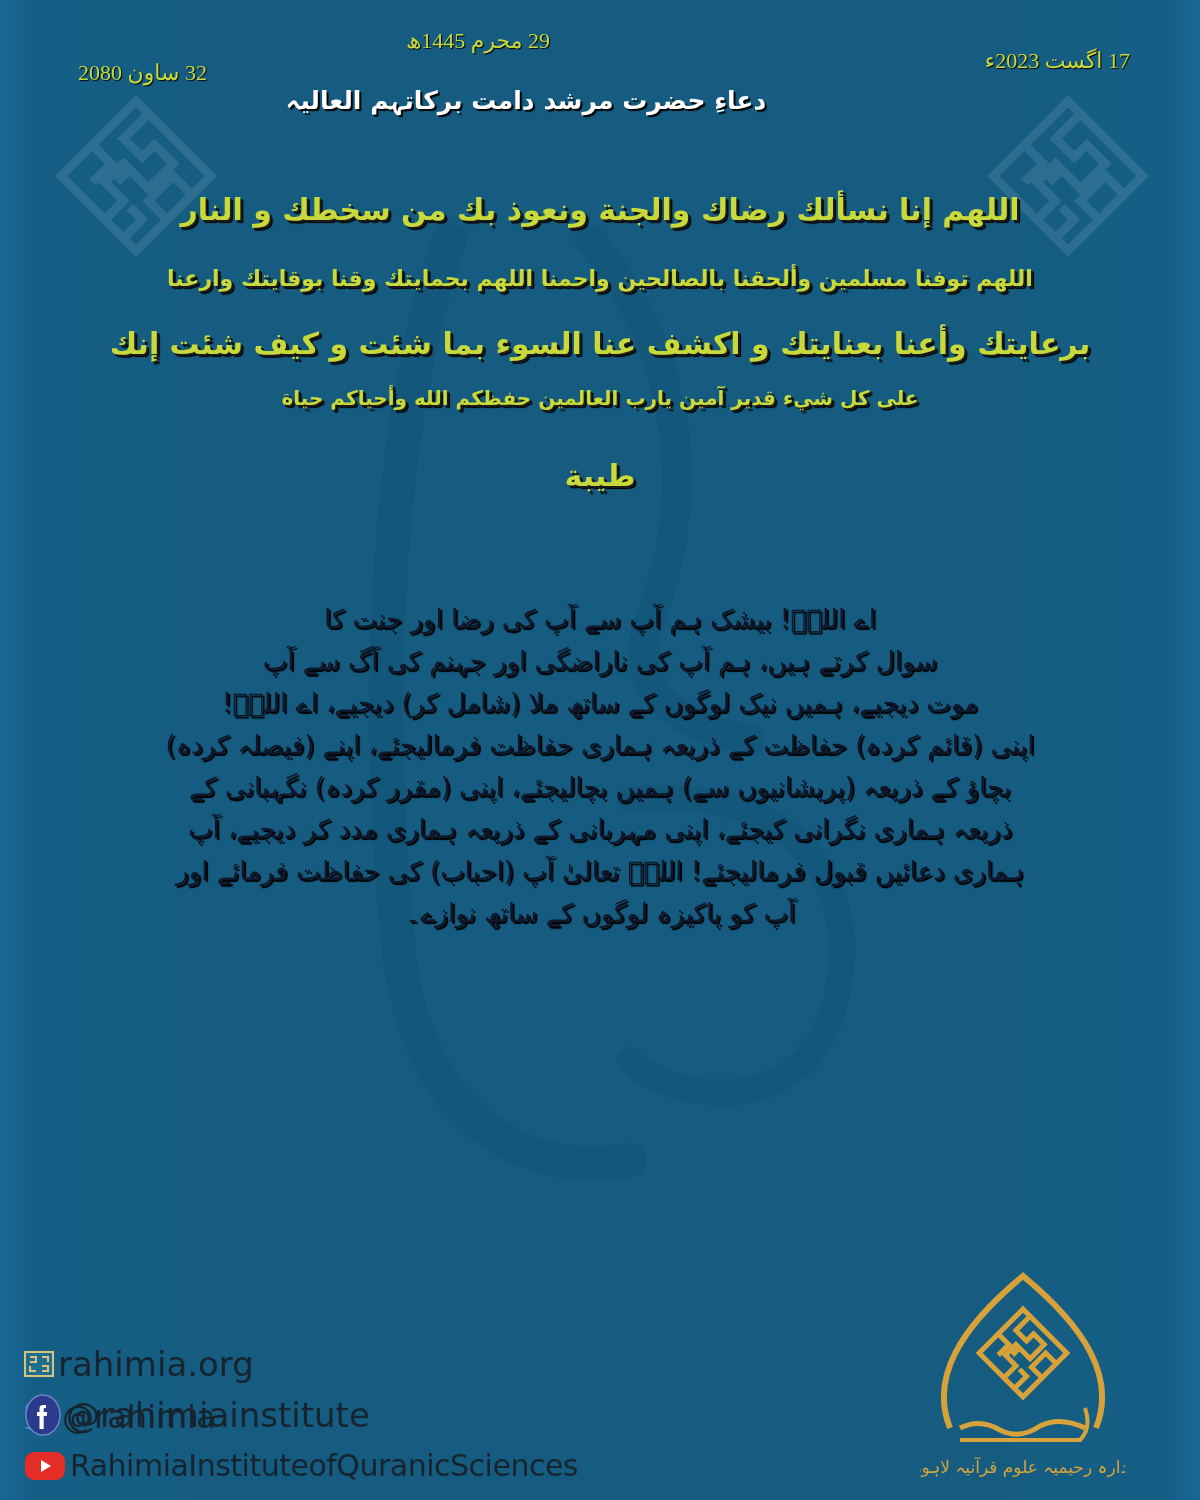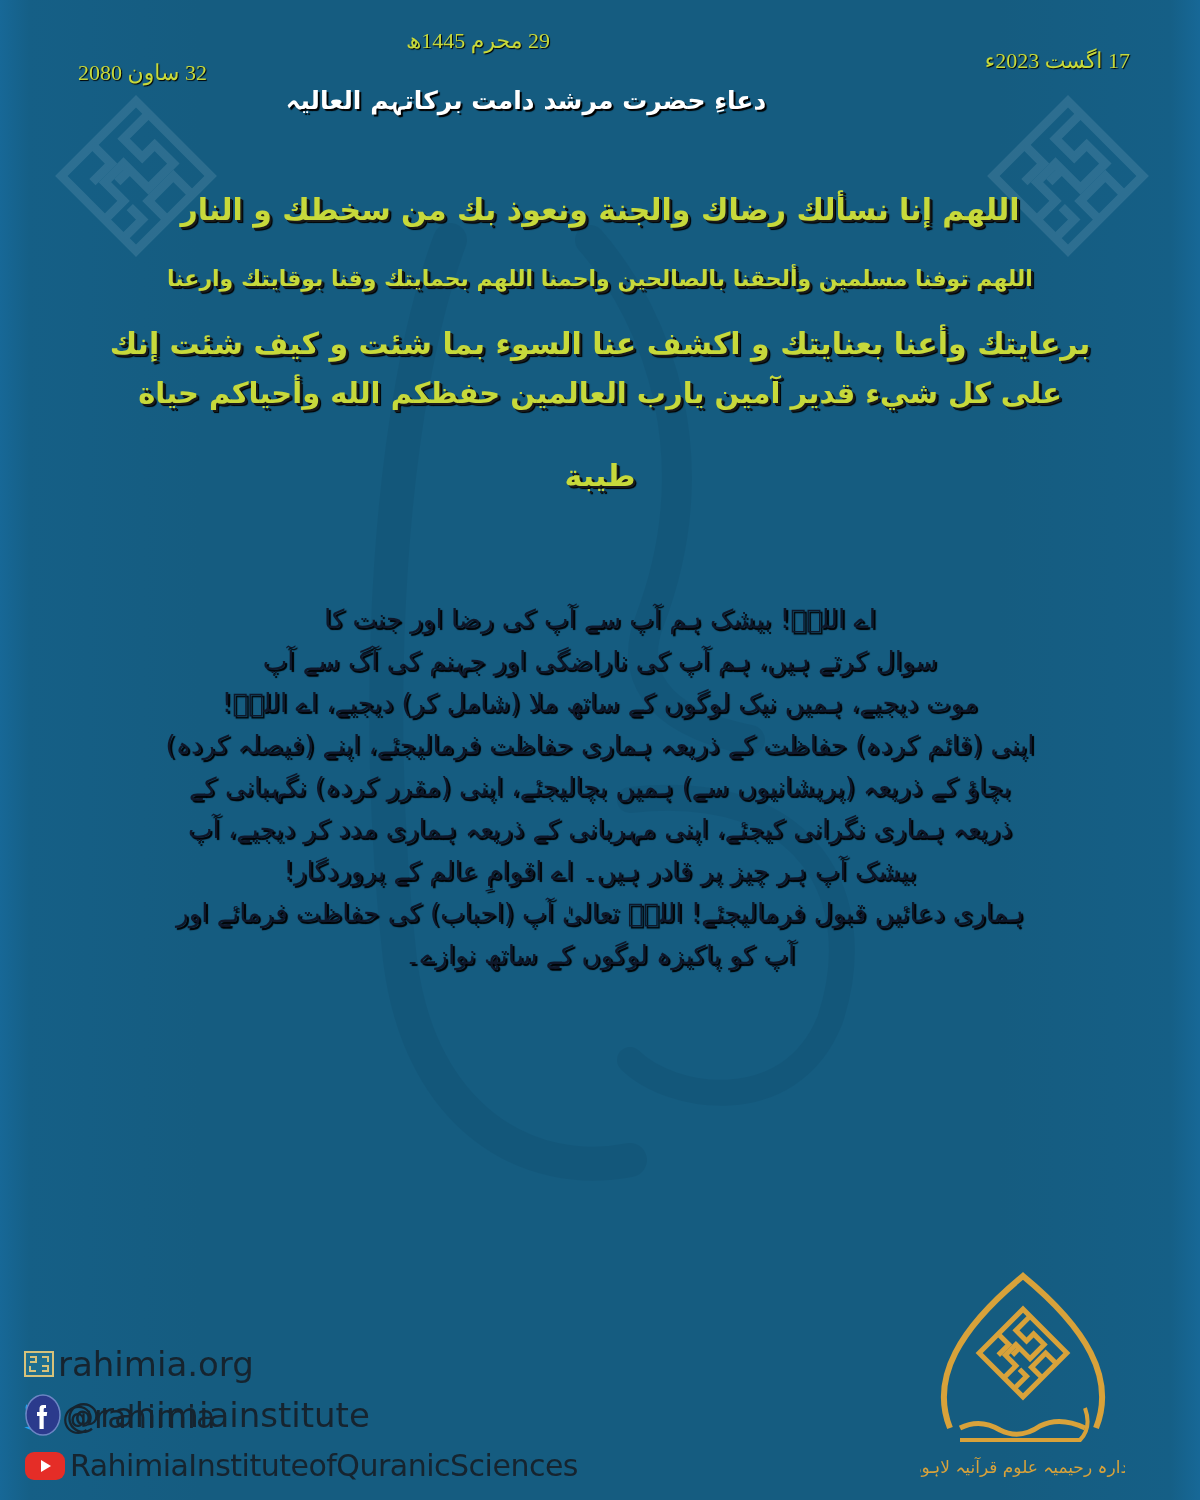--- a/index.html
+++ b/index.html
@@ -22,21 +22,21 @@
   .title { position:absolute; top:86px; width:1052px; text-align:center; direction:rtl;
     font-family:"DejaVu Sans", sans-serif; font-weight:bold; font-size:25px; color:#ffffff;
     text-shadow: 2px 2px 1px #000; }
 
   .arabic { position:absolute; left:60px; width:1080px; text-align:center; direction:rtl;
     font-family:"DejaVu Sans", sans-serif; font-weight:bold; color:#c7d93b;
     text-shadow: 2px 2px 0 #1a1a1a, 3px 3px 1px #000; }
   .ar1 { top:192px; font-size:30px; }
   .ar2 { top:266px; font-size:22px; }
   .ar3 { top:326px; font-size:30px; }
-  .ar4 { top:376px; font-size:29px; }
+  .ar4 { top:386px; font-size:20px; }
   .ar5 { top:458px; font-size:30px; }
 
   .urdu { position:absolute; top:598px; left:130px; width:940px; direction:rtl; text-align:center;
     font-family:"DejaVu Sans", sans-serif; font-size:26px; color:#0f172a; line-height:42px;
     text-shadow: 2px 2px 1px #000; }
   .urdu div { height:42px; }
 
   .social { position:absolute; left:24px; font-family:"DejaVu Sans", sans-serif; color:#16242f; display:flex; align-items:center; }
   .s-tw { top:1350px; font-size:32px;margin-top:48px; }
   .s-web { top:1344px; font-size:34px; }
@@ -80,21 +80,20 @@
 <div class="arabic ar4">على كل شيء قدير آمين يارب العالمين حفظكم الله وأحياكم حياة</div>
 <div class="arabic ar5">طيبة</div>
 
 <div class="urdu">
   <div>اے اللہؐ! بیشک ہم آپ سے آپ کی رضا اور جنت کا</div>
   <div>سوال کرتے ہیں، ہم آپ کی ناراضگی اور جہنم کی آگ سے آپ</div>
   <div>موت دیجیے، ہمیں نیک لوگوں کے ساتھ ملا (شامل کر) دیجیے، اے اللہؐ!</div>
   <div>اپنی (قائم کردہ) حفاظت کے ذریعہ ہماری حفاظت فرمالیجئے، اپنے (فیصلہ کردہ)</div>
   <div>بچاؤ کے ذریعہ (پریشانیوں سے) ہمیں بچالیجئے، اپنی (مقرر کردہ) نگہبانی کے</div>
   <div>ذریعہ ہماری نگرانی کیجئے، اپنی مہربانی کے ذریعہ ہماری مدد کر دیجیے، آپ</div>
-  <div>بیشک آپ ہر چیز پر قادر ہیں۔ اے اقوامِ عالم کے پروردگار!</div>
   <div>ہماری دعائیں قبول فرمالیجئے! اللہؐ تعالیٰ آپ (احباب) کی حفاظت فرمائے اور</div>
   <div>آپ کو پاکیزہ لوگوں کے ساتھ نوازے۔</div>
 </div>
 
 <div class="social s-tw">
   <svg class="ico" width="34" height="28" viewBox="0 0 24 20">
     <path fill="#1da1f2" d="M23.6 2.3c-.9.4-1.8.6-2.8.8 1-.6 1.8-1.5 2.1-2.7-.9.6-2 1-3.1 1.2C18.9.6 17.6 0 16.2 0c-2.7 0-4.8 2.2-4.8 4.8 0 .4 0 .8.1 1.1C7.5 5.7 3.9 3.8 1.6.9c-.4.7-.7 1.6-.7 2.4 0 1.7.9 3.2 2.2 4-.8 0-1.5-.2-2.2-.6v.1c0 2.3 1.7 4.3 3.9 4.7-.4.1-.8.2-1.3.2-.3 0-.6 0-.9-.1.6 1.9 2.4 3.3 4.5 3.4-1.7 1.3-3.7 2.1-6 2.1H0c2.1 1.4 4.7 2.2 7.4 2.2 8.9 0 13.7-7.4 13.7-13.7v-.6c1-.7 1.8-1.5 2.5-2.5z"></path>
   </svg>
   <span>@rahimia</span>
 </div>

